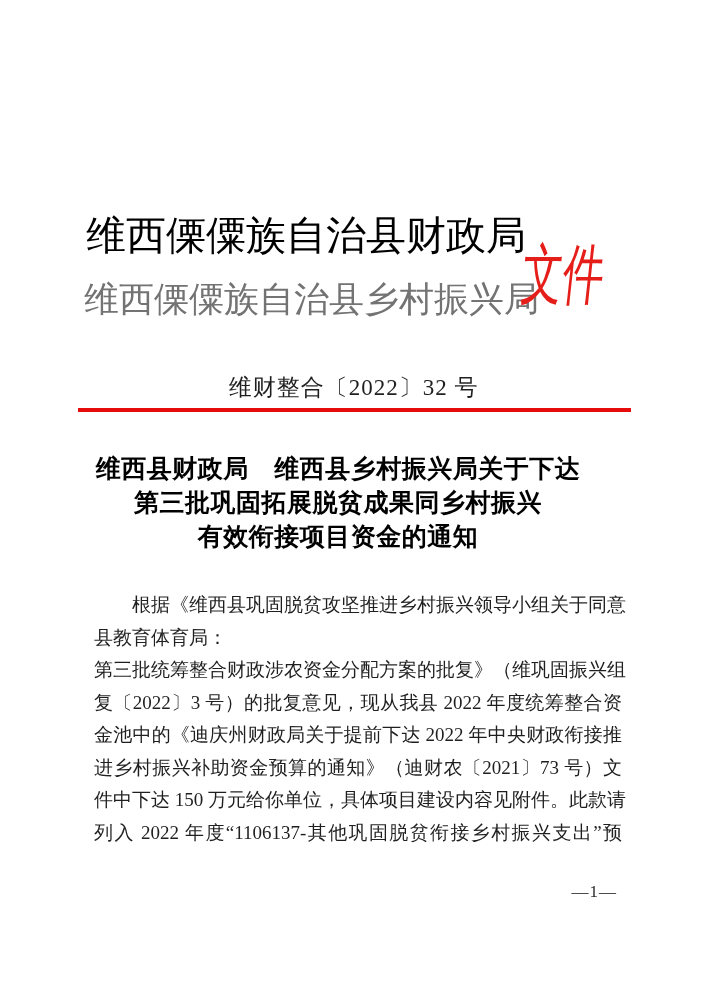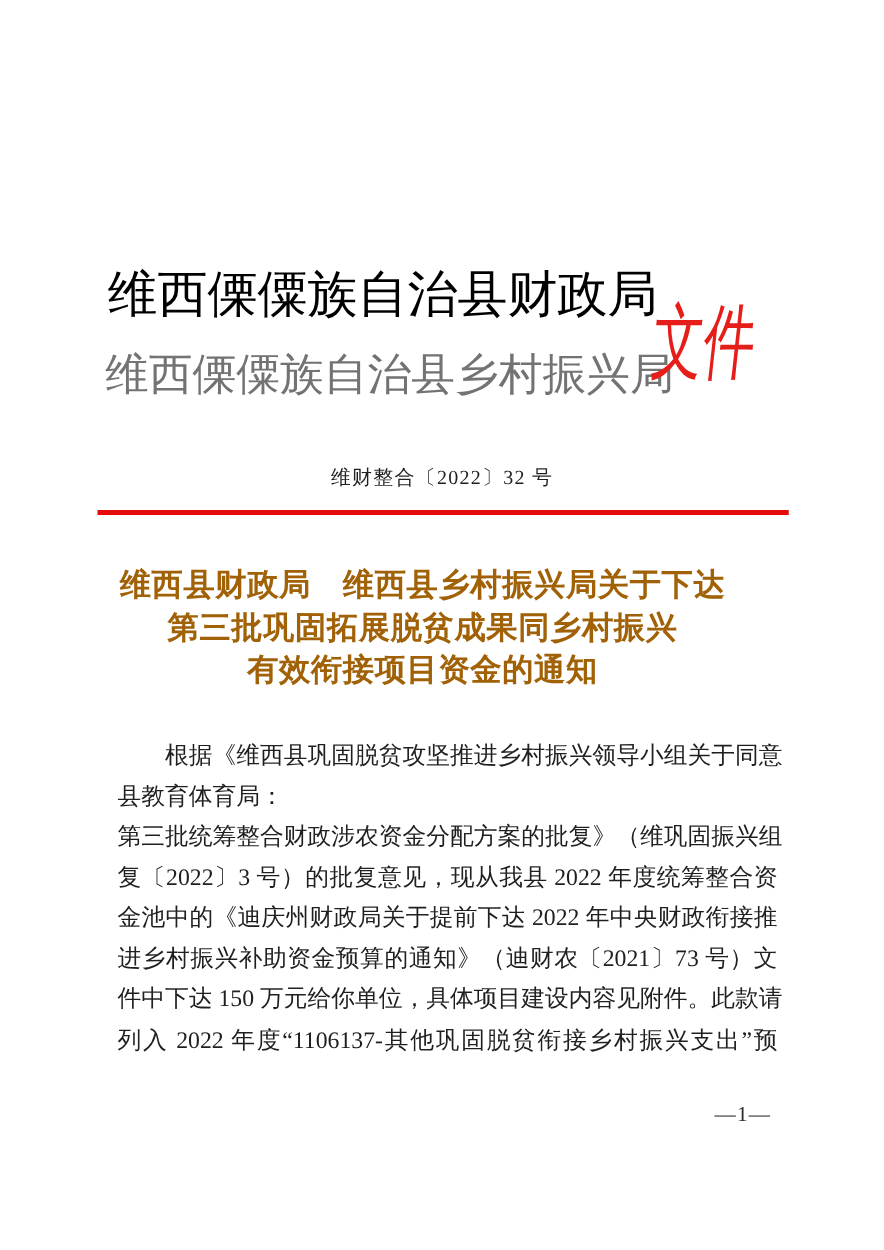--- a/index.html
+++ b/index.html
@@ -55,21 +55,21 @@
     transform-origin: left top;
   }
 
   
   .doc-number {
     position: absolute;
     left: 0;
     top: 372px;
     width: 707px;
     text-align: center;
-    font-size: 16px;
+    font-size: 23px;
     letter-spacing: 1px;
     color: #1f1f1f;
     white-space: nowrap;
   }
 
   
   .red-rule {
     position: absolute;
     left: 78px;
     top: 408px;
@@ -81,21 +81,21 @@
   
   .doc-title {
     position: absolute;
     left: 0;
     top: 452px;
     width: 676px;
     text-align: center;
     font-size: 25px;
     font-weight: bold;
     line-height: 34px;
-    color: #a16207;
+    color: #000000;
     letter-spacing: 0.5px;
   }
 
   
   .body-block {
     position: absolute;
     left: 94px;
     top: 589px;
     width: 528px;
     font-size: 19px;

